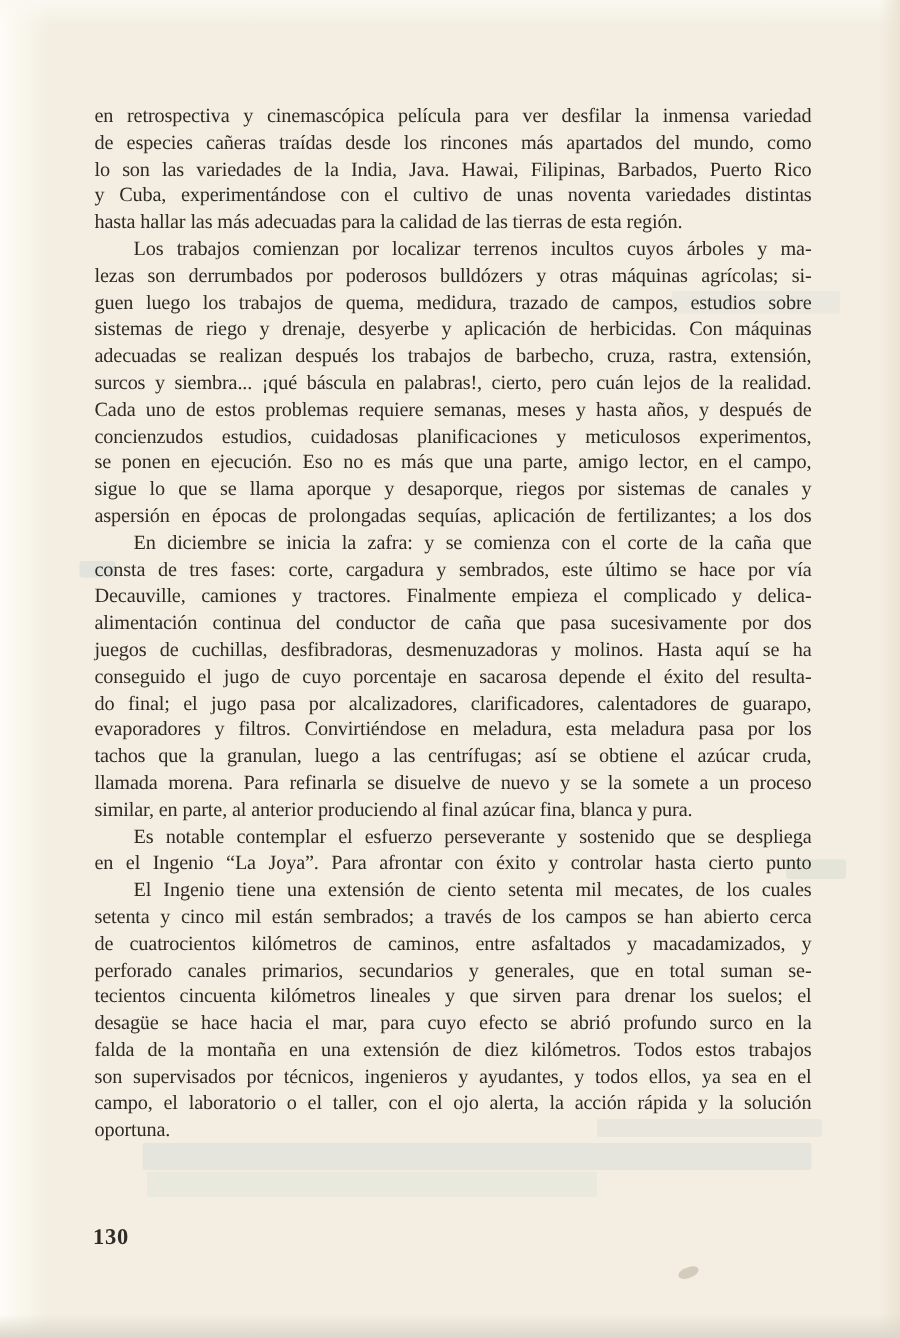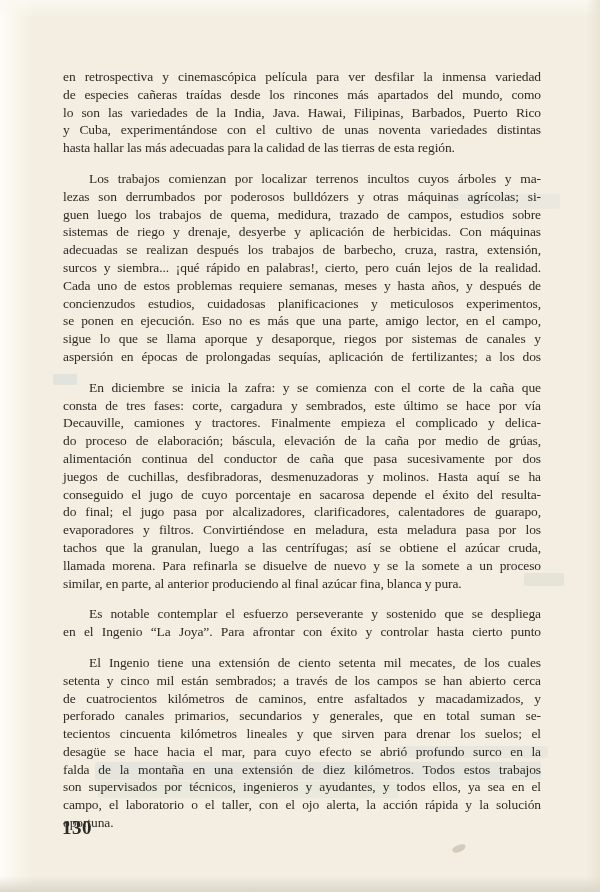--- a/index.html
+++ b/index.html
@@ -59,25 +59,25 @@
     line-height:17.8px;
     letter-spacing:-0.1px;
     color:#2e2b26;
   }
   .line {
     text-align:justify;
     text-align-last:justify;
     height:17.8px;
   }
   .line.para-end { text-align-last:left;font-family:Liberation Serif, serif; }
-  .line.indent   { text-indent:26px;margin-top:13px; }
+  .line.indent   { text-indent:26px; }
 
   .page-number {
     position:absolute; left:62px; top:817px;
-    font-size:19px; font-weight:bold;
+    font-size:15px; font-weight:bold;
     letter-spacing:0.5px;
     color:#2e2b26;
   }
 </style>
 </head>
 <body>
 
 <div class="page">
 
   <div class="edge-left"></div>
@@ -101,32 +101,31 @@
         <div class="line">lo son las variedades de la India, Java. Hawai, Filipinas, Barbados, Puerto Rico</div>
         <div class="line">y Cuba, experimentándose con el cultivo de unas noventa variedades distintas</div>
         <div class="line para-end">hasta hallar las más adecuadas para la calidad de las tierras de esta región.</div>
       </div>
       <div>
         <div class="line indent">Los trabajos comienzan por localizar terrenos incultos cuyos árboles y ma-</div>
         <div class="line">lezas son derrumbados por poderosos bulldózers y otras máquinas agrícolas; si-</div>
         <div class="line">guen luego los trabajos de quema, medidura, trazado de campos, estudios sobre</div>
         <div class="line">sistemas de riego y drenaje, desyerbe y aplicación de herbicidas. Con máquinas</div>
         <div class="line">adecuadas se realizan después los trabajos de barbecho, cruza, rastra, extensión,</div>
-        <div class="line">surcos y siembra... ¡qué rápido en palabras!, cierto, pero cuán lejos de la realidad.</div>
+        <div class="line">surcos y siembra... ¡qué báscula en palabras!, cierto, pero cuán lejos de la realidad.</div>
         <div class="line">Cada uno de estos problemas requiere semanas, meses y hasta años, y después de</div>
         <div class="line">concienzudos estudios, cuidadosas planificaciones y meticulosos experimentos,</div>
         <div class="line">se ponen en ejecución. Eso no es más que una parte, amigo lector, en el campo,</div>
         <div class="line">sigue lo que se llama aporque y desaporque, riegos por sistemas de canales y</div>
         <div class="line">aspersión en épocas de prolongadas sequías, aplicación de fertilizantes; a los dos</div>
       </div>
       <div>
         <div class="line indent">En diciembre se inicia la zafra: y se comienza con el corte de la caña que</div>
         <div class="line">consta de tres fases: corte, cargadura y sembrados, este último se hace por vía</div>
         <div class="line">Decauville, camiones y tractores. Finalmente empieza el complicado y delica-</div>
-        <div class="line">do proceso de elaboración; báscula, elevación de la caña por medio de grúas,</div>
         <div class="line">alimentación continua del conductor de caña que pasa sucesivamente por dos</div>
         <div class="line">juegos de cuchillas, desfibradoras, desmenuzadoras y molinos. Hasta aquí se ha</div>
         <div class="line">conseguido el jugo de cuyo porcentaje en sacarosa depende el éxito del resulta-</div>
         <div class="line">do final; el jugo pasa por alcalizadores, clarificadores, calentadores de guarapo,</div>
         <div class="line">evaporadores y filtros. Convirtiéndose en meladura, esta meladura pasa por los</div>
         <div class="line">tachos que la granulan, luego a las centrífugas; así se obtiene el azúcar cruda,</div>
         <div class="line">llamada morena. Para refinarla se disuelve de nuevo y se la somete a un proceso</div>
         <div class="line para-end">similar, en parte, al anterior produciendo al final azúcar fina, blanca y pura.</div>
       </div>
       <div>

